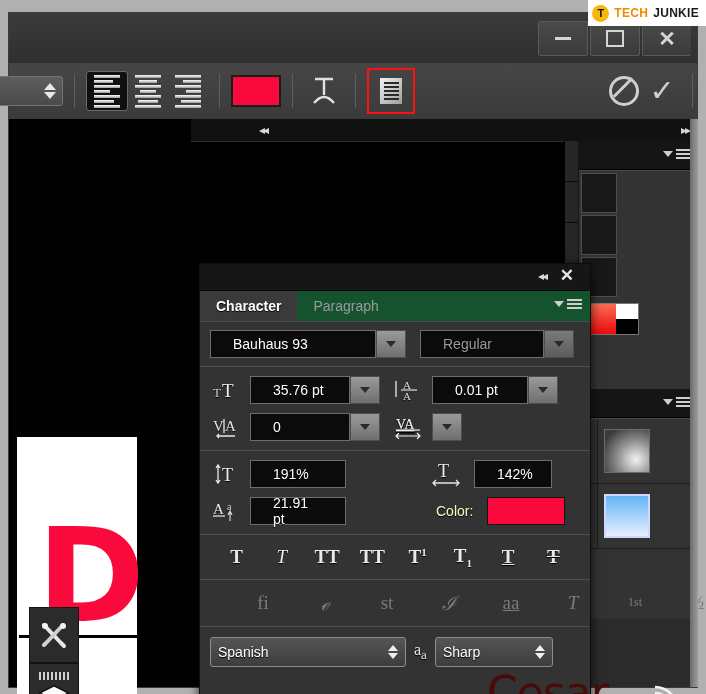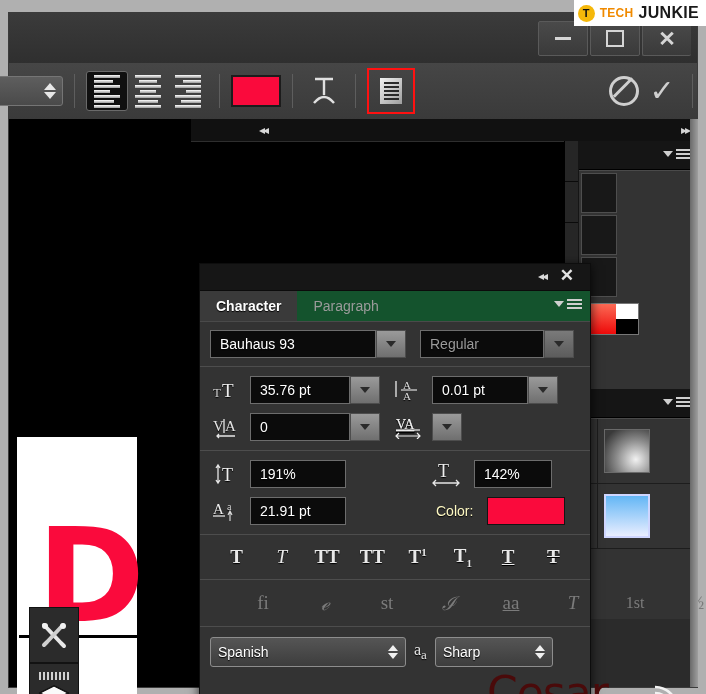--- a/index.html
+++ b/index.html
@@ -108,41 +108,41 @@
   .cp-menu{position:absolute;right:8px;top:8px;display:flex;align-items:center;gap:3px;}
   .cp-menu .tri{width:0;height:0;border-left:5px solid transparent;border-right:5px solid transparent;border-top:6px solid #cfcfcf;}
   .cp-menu .bars{width:15px;display:flex;flex-direction:column;gap:2px;}
   .cp-menu .bars i{display:block;height:2px;background:#cfcfcf;}
 
   .cp-sec{padding:8px 10px;border-bottom:1px solid #4d4d4d;}
   .row{display:flex;align-items:center;gap:6px;}
   .row + .row{margin-top:7px;}
 
   .field{background:#0b0b0b;border:1px solid #6d6d6d;height:28px;display:flex;align-items:center;
-         padding:0 9px;color:#fff;font-size:14px;box-sizing:border-box;text-shadow:0 1px 1px #000;}
+         padding:0 22px;color:#fff;font-size:14px;box-sizing:border-box;text-shadow:0 1px 1px #000;}
   .field.dim{color:#9a9a9a;}
   .ddbtn{width:30px;height:28px;background:linear-gradient(#9a9a9a,#6f6f6f);border:1px solid #4d4d4d;
          display:flex;align-items:center;justify-content:center;box-sizing:border-box;}
   .ddbtn.dim{background:linear-gradient(#7a7a7a,#5c5c5c);}
   .ddbtn .tri{width:0;height:0;border-left:5px solid transparent;border-right:5px solid transparent;border-top:6px solid #2a2a2a;}
   .combo{display:flex;}
 
   .glyphic{width:34px;height:30px;display:flex;align-items:center;justify-content:center;
            color:#dcdcdc;font-family:"Liberation Serif",serif;font-size:17px;
            text-shadow:0 1px 1px #000;flex:none;}
   .glyphic svg{display:block;}
 
   .colorlabel{color:#fef9c3;font-size:14px;text-shadow:0 1px 1px #000;}
   .colorbox{width:78px;height:28px;background:#fa0a3c;border:1px solid #141414;box-sizing:border-box;}
 
   .styrow{display:flex;justify-content:space-around;align-items:center;padding:10px 14px;}
   .styrow.b{border-bottom:1px solid #4d4d4d;}
   .sbtn{color:#e9e9e9;font-family:"Liberation Serif",serif;font-size:19px;text-shadow:0 1px 1px #000;
         min-width:26px;text-align:center;}
-  .sbtn.small{font-size:16px;}
+  .sbtn.small{font-size:12px;}
   .sbtn.off{color:#7b7b7b;text-shadow:none;margin-left:36px;}
   .sup{font-size:11px;vertical-align:super;}
   .sub{font-size:11px;vertical-align:sub;}
   .und{text-decoration:underline;}
   .stk{text-decoration:line-through;}
 
   .botrow{display:flex;align-items:center;gap:8px;padding:10px;}
   .select{height:30px;background:linear-gradient(#555,#3d3d3d);border:1px solid #8d8d8d;border-radius:3px;
           display:flex;align-items:center;justify-content:space-between;padding:0 7px;color:#fff;font-size:14px;
           box-sizing:border-box;text-shadow:0 1px 1px #000;}
@@ -150,21 +150,21 @@
   .st-up{width:0;height:0;border-left:5px solid transparent;border-right:5px solid transparent;border-bottom:6px solid #f0f0f0;}
   .st-dn{width:0;height:0;border-left:5px solid transparent;border-right:5px solid transparent;border-top:6px solid #f0f0f0;}
   .aa-ic{color:#e5e5e5;font-family:"Liberation Serif",serif;font-size:16px;text-shadow:0 1px 1px #000;}
 
   
   .tj{position:absolute;right:0;top:0;height:26px;background:#fff;display:flex;align-items:center;
       padding:0 7px 0 4px;gap:5px;}
   .tj-dot{width:17px;height:17px;border-radius:50%;background:#f5b80a;display:flex;align-items:center;
           justify-content:center;color:#111;font-size:11px;font-weight:bold;font-family:"Liberation Sans",sans-serif;}
   .tj-t1{color:#f08a00;font-size:12px;font-weight:bold;letter-spacing:.3px;}
-  .tj-t2{color:#1a1a1a;font-size:16px;font-weight:bold;letter-spacing:.3px;}
+  .tj-t2{color:#1a1a1a;font-size:12px;font-weight:bold;letter-spacing:.3px;}
 
   .wm{position:absolute;left:478px;top:552px;width:230px;height:130px;pointer-events:none;
       color:#4a0a0a;font-family:"DejaVu Sans",sans-serif;}
   .wm-c{position:absolute;left:0;top:0;font-size:44px;line-height:44px;letter-spacing:-1px;}
   .wm-fp{position:absolute;left:136px;top:6px;width:64px;height:64px;}
 
   .scroll-edge{position:absolute;right:-1px;top:0;width:8px;bottom:0;background:linear-gradient(90deg,#6a6a6a,#9e9e9e);}
 </style>
 </head>
 <body>

